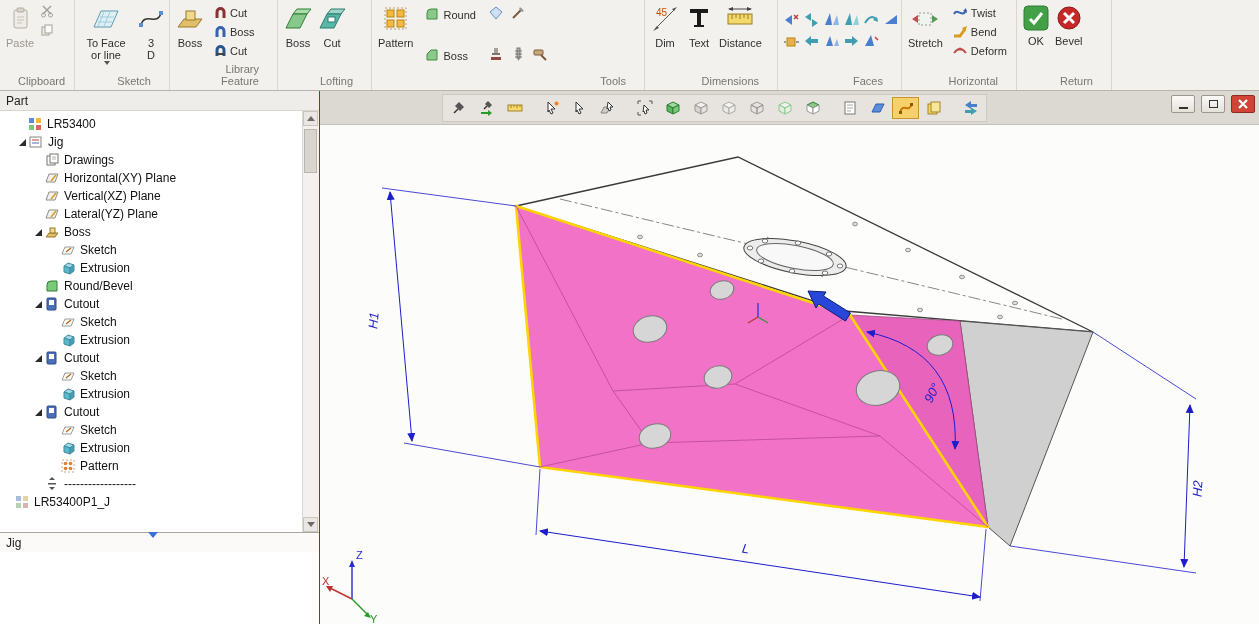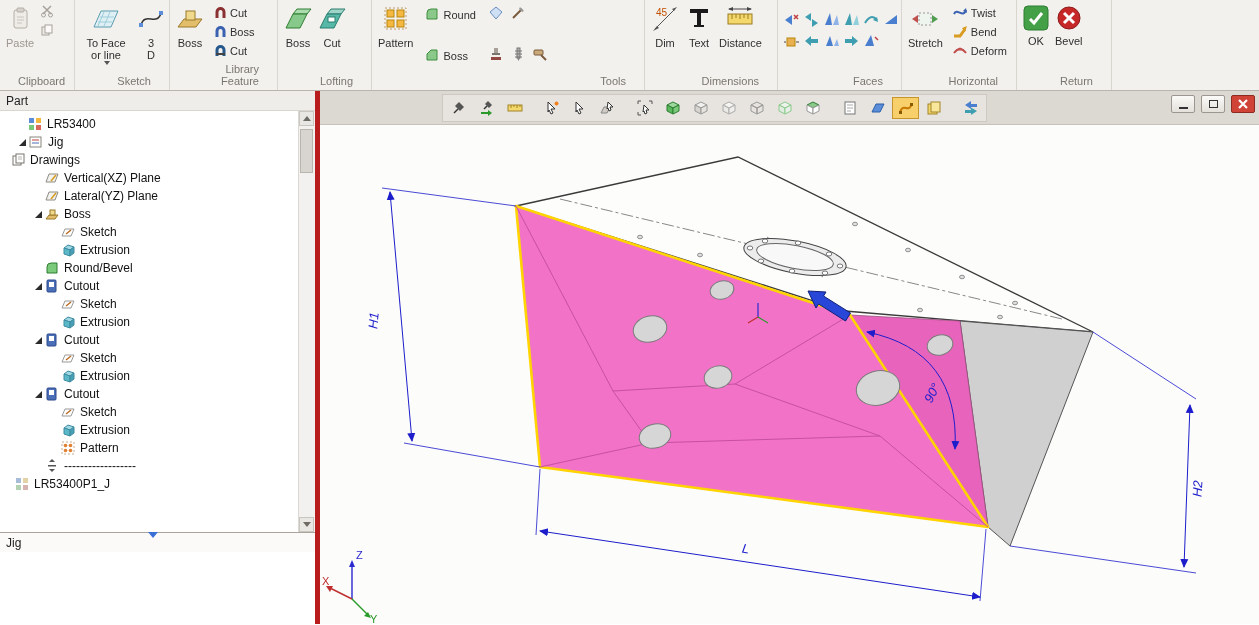--- a/index.html
+++ b/index.html
@@ -18,21 +18,21 @@
   .col{display:flex;flex-direction:column;}
   .col.sp{justify-content:space-between;height:60px;padding:2px 0;gap:20px;}
   .disabled{color:#9b968f;}
   .lbl-wide{width:50px;white-space:normal;}
   .lbl-narrow{width:14px;white-space:normal;}
   .dd-arrow{display:inline-block;width:0;height:0;border-left:3px solid transparent;border-right:3px solid transparent;
             border-top:4px solid #555;margin-left:2px;vertical-align:1px;}
   .facesgrid{display:grid;grid-template-columns:repeat(6,19px);grid-auto-rows:21px;gap:1px;padding-top:8px;}
   
   .main{display:flex;height:533px;}
-  .leftpanel{width:320px;flex:none;box-sizing:border-box;border-right:5px solid #b91c1c;display:flex;flex-direction:column;background:#fff;}
+  .leftpanel{width:320px;flex:none;box-sizing:border-box;border-right:1px solid #b91c1c;display:flex;flex-direction:column;background:#fff;}
   .phead{height:20px;flex:none;box-sizing:border-box;background:#efede9;border-bottom:1px solid #d9d5cf;font-size:12px;color:#222;padding:3px 6px;}
   .tree{position:relative;flex:1;overflow:hidden;padding-top:4px;box-sizing:border-box;}
   .trow{display:flex;align-items:center;height:18px;font-size:12px;color:#111;white-space:nowrap;}
   .texp{width:11px;flex:none;display:inline-flex;align-items:center;}
   .ticon{width:16px;flex:none;display:inline-flex;align-items:center;margin-right:3px;}
   .vscroll{position:absolute;top:0;right:0;bottom:0;width:16px;background:#f2f1ef;border-left:1px solid #dcd9d4;}
   .sbtn{position:absolute;left:0;width:15px;height:15px;background:#e9e7e3;border:1px solid #c9c5bf;box-sizing:border-box;
         display:flex;align-items:center;justify-content:center;}
   .tri-up{width:0;height:0;border-left:4px solid transparent;border-right:4px solid transparent;border-bottom:5px solid #6e6a64;}
   .tri-dn{width:0;height:0;border-left:4px solid transparent;border-right:4px solid transparent;border-top:5px solid #6e6a64;}
@@ -426,33 +426,43 @@
         <span class="ticon">
             <svg width="14" height="14">
               <rect x="1" y="2" width="11" height="10" fill="#fdfdfb" stroke="#8a867e"></rect>
               <path d="M3,5 h7" stroke="#c04040"></path>
               <path d="M3,8 h7" stroke="#4a6fb8"></path>
             </svg>
           </span>
         <span>Jig</span>
       </div>
 
-      <div class="trow" style="">
+      <div class="trow" style="padding-left:34px">
         <span class="texp"></span>
         <span class="ticon">
             <svg width="14" height="14">
               <rect x="2" y="3" width="8" height="9" fill="#fff" stroke="#7a766e"></rect>
               <rect x="5" y="1" width="8" height="9" fill="#fff" stroke="#7a766e"></rect>
               <path d="M7,4 h4 M7,6 h4" stroke="#b8b4ac"></path>
             </svg>
           </span>
         <span>Drawings</span>
       </div>
 
 
+      <div class="trow" style="padding-left:34px">
+        <span class="texp"></span>
+        <span class="ticon">
+            <svg width="14" height="14">
+              <polygon points="1,11 4,3 13,3 10,11" fill="#f2f2ef" stroke="#908c84"></polygon>
+              <path d="M6,10 L11,4" stroke="#d89c20" stroke-width="1.5"></path>
+            </svg>
+          </span>
+        <span>Horizontal(XY) Plane</span>
+      </div>
 
       <div class="trow" style="padding-left:34px">
         <span class="texp"></span>
         <span class="ticon">
             <svg width="14" height="14">
               <polygon points="1,11 4,3 13,3 10,11" fill="#f2f2ef" stroke="#908c84"></polygon>
               <path d="M6,10 L11,4" stroke="#d89c20" stroke-width="1.5"></path>
             </svg>
           </span>
         <span>Vertical(XZ) Plane</span>

